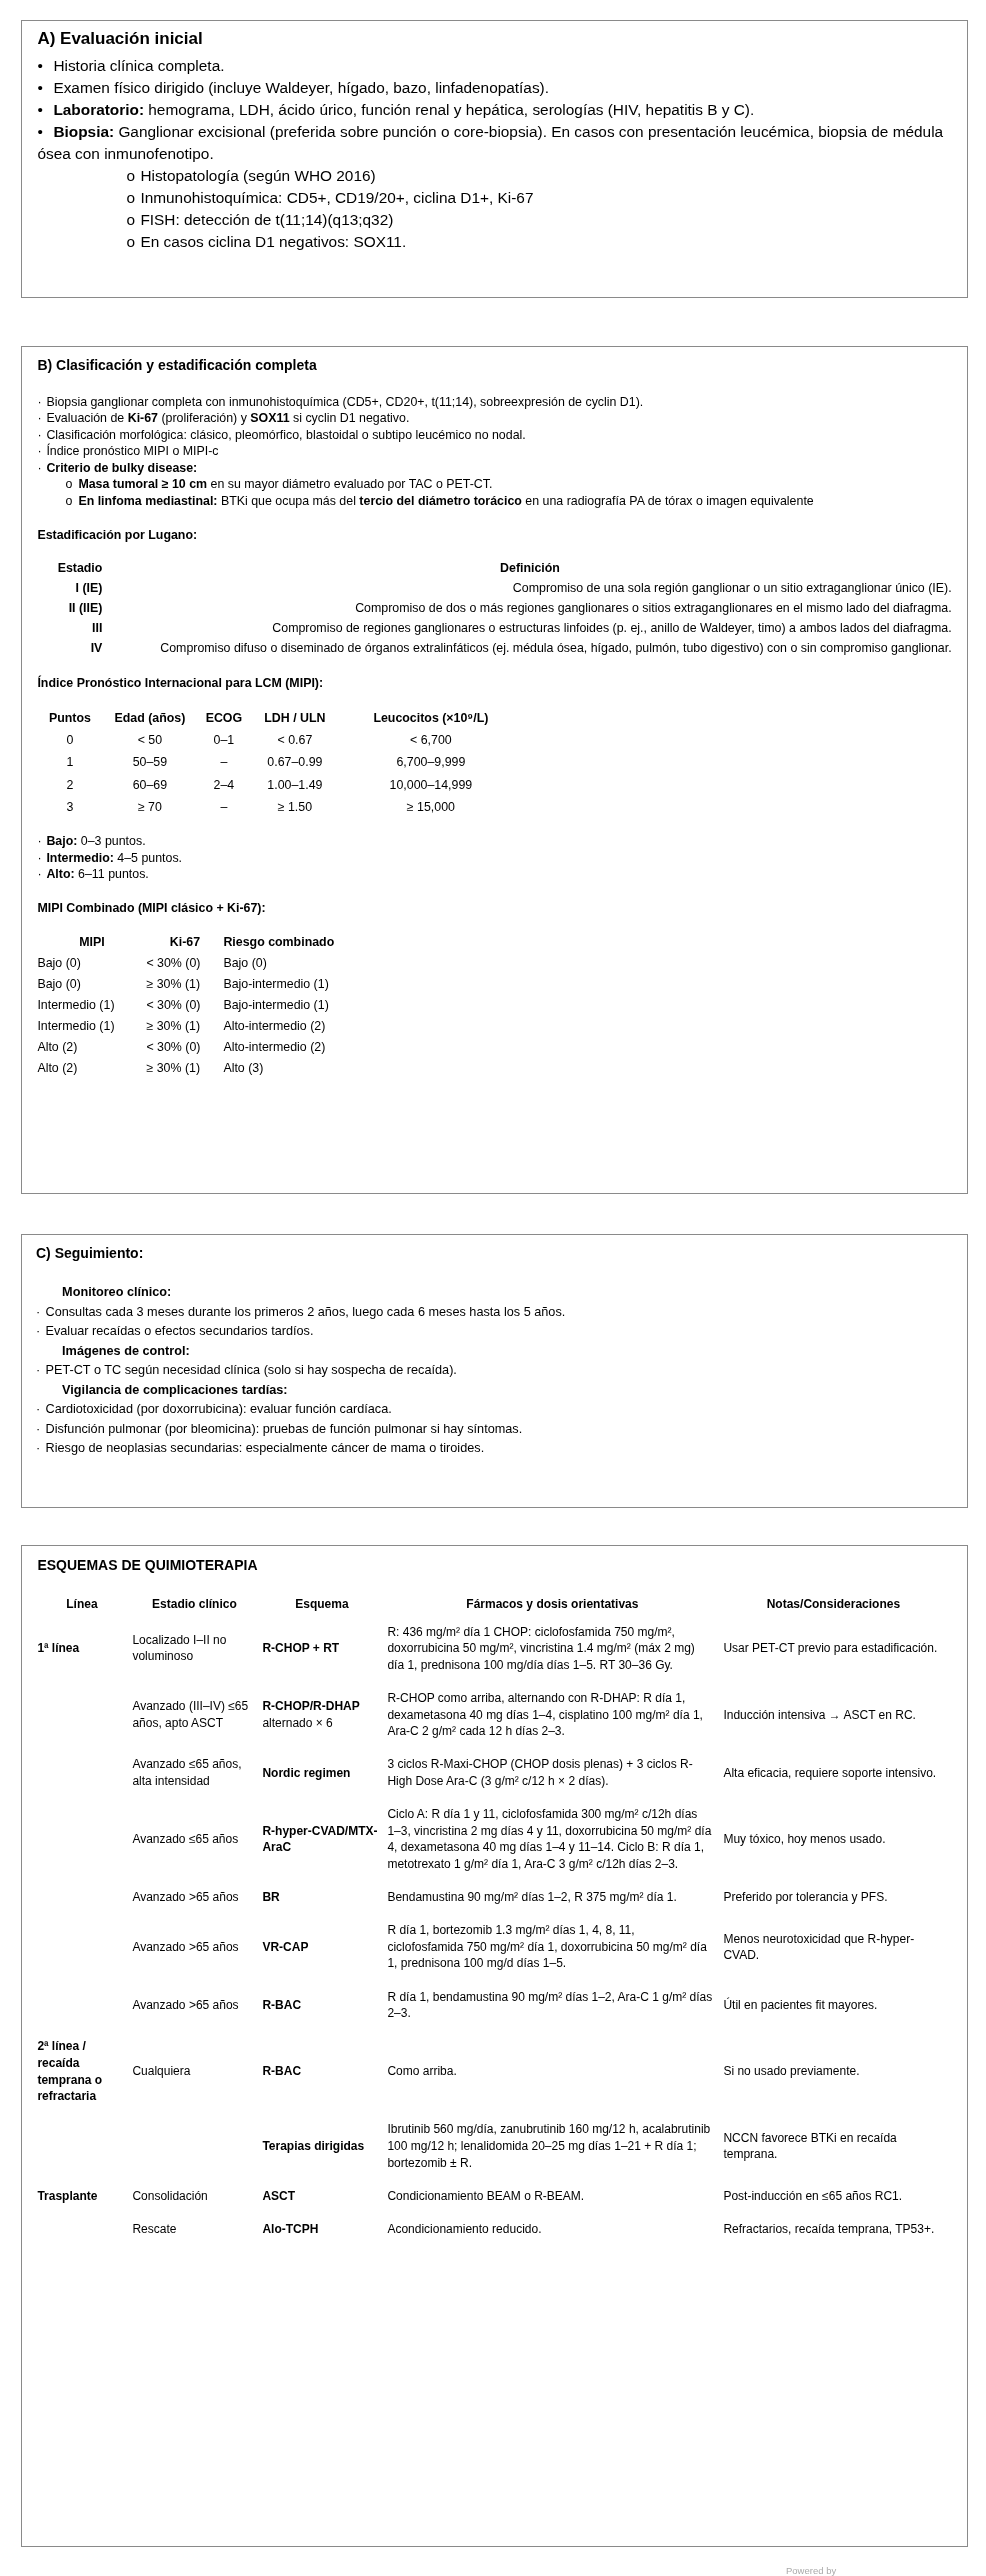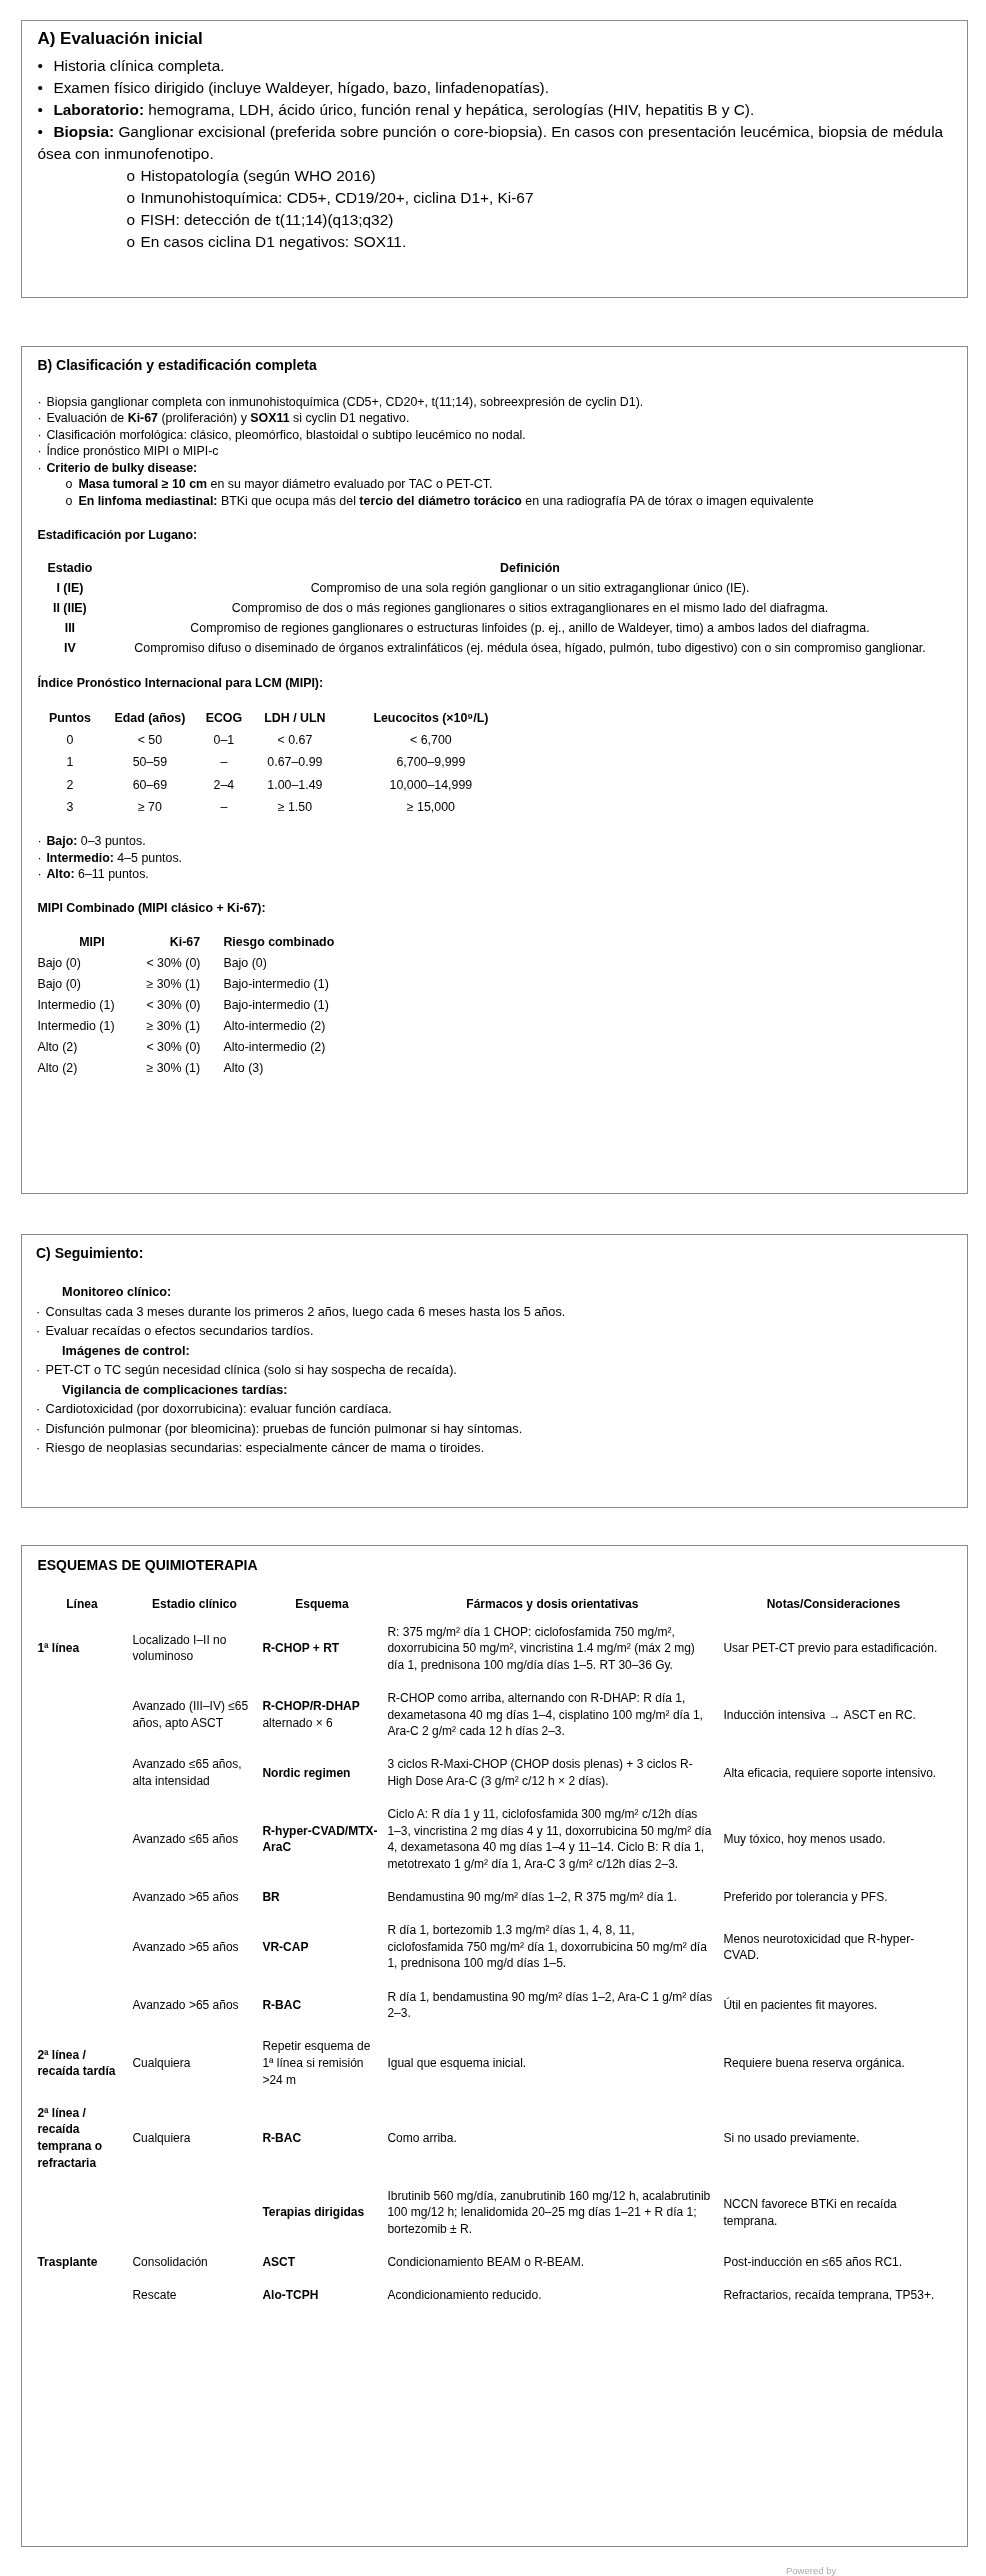--- a/index.html
+++ b/index.html
@@ -19,21 +19,21 @@
   
   .box-b {top:346px; height:848px; padding:9.5px 15.4px; font-size:12.4px;}
   .box-b h2 {font-size:14px; margin:0 0 21px 0;}
   .line-b {line-height:16.6px;}
   .line-b .mk {display:inline-block; width:9px;}
   .line-b.sub {padding-left:28px;}
   .line-b.sub .mk {width:13px;}
   .b-head {font-weight:bold; font-size:12.4px; margin:18px 0 16.6px 0;}
   table {border-collapse:collapse;}
   .lugano {width:100%; margin-bottom:3.5px;}
-  .lugano th, .lugano td {font-size:12.4px; vertical-align:top; padding:3px 0; font-weight:normal; text-align:center;}
+  .lugano th, .lugano td {font-size:12.4px; vertical-align:top; padding:3px 0; font-weight:normal; text-align:right;}
   .lugano th {font-weight:bold;}
   .lugano .stage {width:65px; font-weight:bold; padding-right:6px;}
   .lugano th.def {text-align:center;}
   .mipi td, .mipi th {font-size:12.4px; padding:4.1px 0; text-align:center; vertical-align:top;}
   .mipi th {font-weight:bold;}
   .risk-line {line-height:16.6px;}
   .risk-line .mk {display:inline-block; width:9px;}
   .mipic {margin-top:2.4px;}
   .mipic td, .mipic th {font-size:12.4px; padding:3.5px 0; text-align:left; vertical-align:top;}
   .mipic th {font-weight:bold;}
@@ -303,21 +303,21 @@
           <th>Fármacos y dosis orientativas</th>
           <th>Notas/Consideraciones</th>
         </tr>
       </thead>
       <tbody>
 
           <tr>
             <td class="c-linea">1ª línea</td>
             <td>Localizado I–II no voluminoso</td>
             <td class="c-esq"><span class="bold">R-CHOP + RT</span></td>
-            <td>R: 375 mg/m² día 1 CHOP: ciclofosfamida 750 mg/m², doxorrubicina 50 mg/m², vincristina 1.4 mg/m² (máx 2 mg) día 1, prednisona 100 mg/día días 1–5. RT 30–36 Gy.</td>
+            <td>R: 436 mg/m² día 1 CHOP: ciclofosfamida 750 mg/m², doxorrubicina 50 mg/m², vincristina 1.4 mg/m² (máx 2 mg) día 1, prednisona 100 mg/día días 1–5. RT 30–36 Gy.</td>
             <td>Usar PET-CT previo para estadificación.</td>
           </tr>
 
           <tr>
             <td class="c-linea"></td>
             <td>Avanzado (III–IV) ≤65 años, apto ASCT</td>
             <td class="c-esq"><span class="bold">R-CHOP/R-DHAP</span><span> alternado × 6</span></td>
             <td>R-CHOP como arriba, alternando con R-DHAP: R día 1, dexametasona 40 mg días 1–4, cisplatino 100 mg/m² día 1, Ara-C 2 g/m² cada 12 h días 2–3.</td>
             <td>Inducción intensiva → ASCT en RC.</td>
           </tr>
@@ -355,27 +355,20 @@
           </tr>
 
           <tr>
             <td class="c-linea"></td>
             <td>Avanzado &gt;65 años</td>
             <td class="c-esq"><span class="bold">R-BAC</span></td>
             <td>R día 1, bendamustina 90 mg/m² días 1–2, Ara-C 1 g/m² días 2–3.</td>
             <td>Útil en pacientes fit mayores.</td>
           </tr>
 
-          <tr>
-            <td class="c-linea">2ª línea / recaída tardía</td>
-            <td>Cualquiera</td>
-            <td class="c-esq"><span>Repetir esquema de 1ª línea si remisión &gt;24 m</span></td>
-            <td>Igual que esquema inicial.</td>
-            <td>Requiere buena reserva orgánica.</td>
-          </tr>
 
           <tr>
             <td class="c-linea">2ª línea / recaída temprana o refractaria</td>
             <td>Cualquiera</td>
             <td class="c-esq"><span class="bold">R-BAC</span></td>
             <td>Como arriba.</td>
             <td>Si no usado previamente.</td>
           </tr>
 
           <tr>

